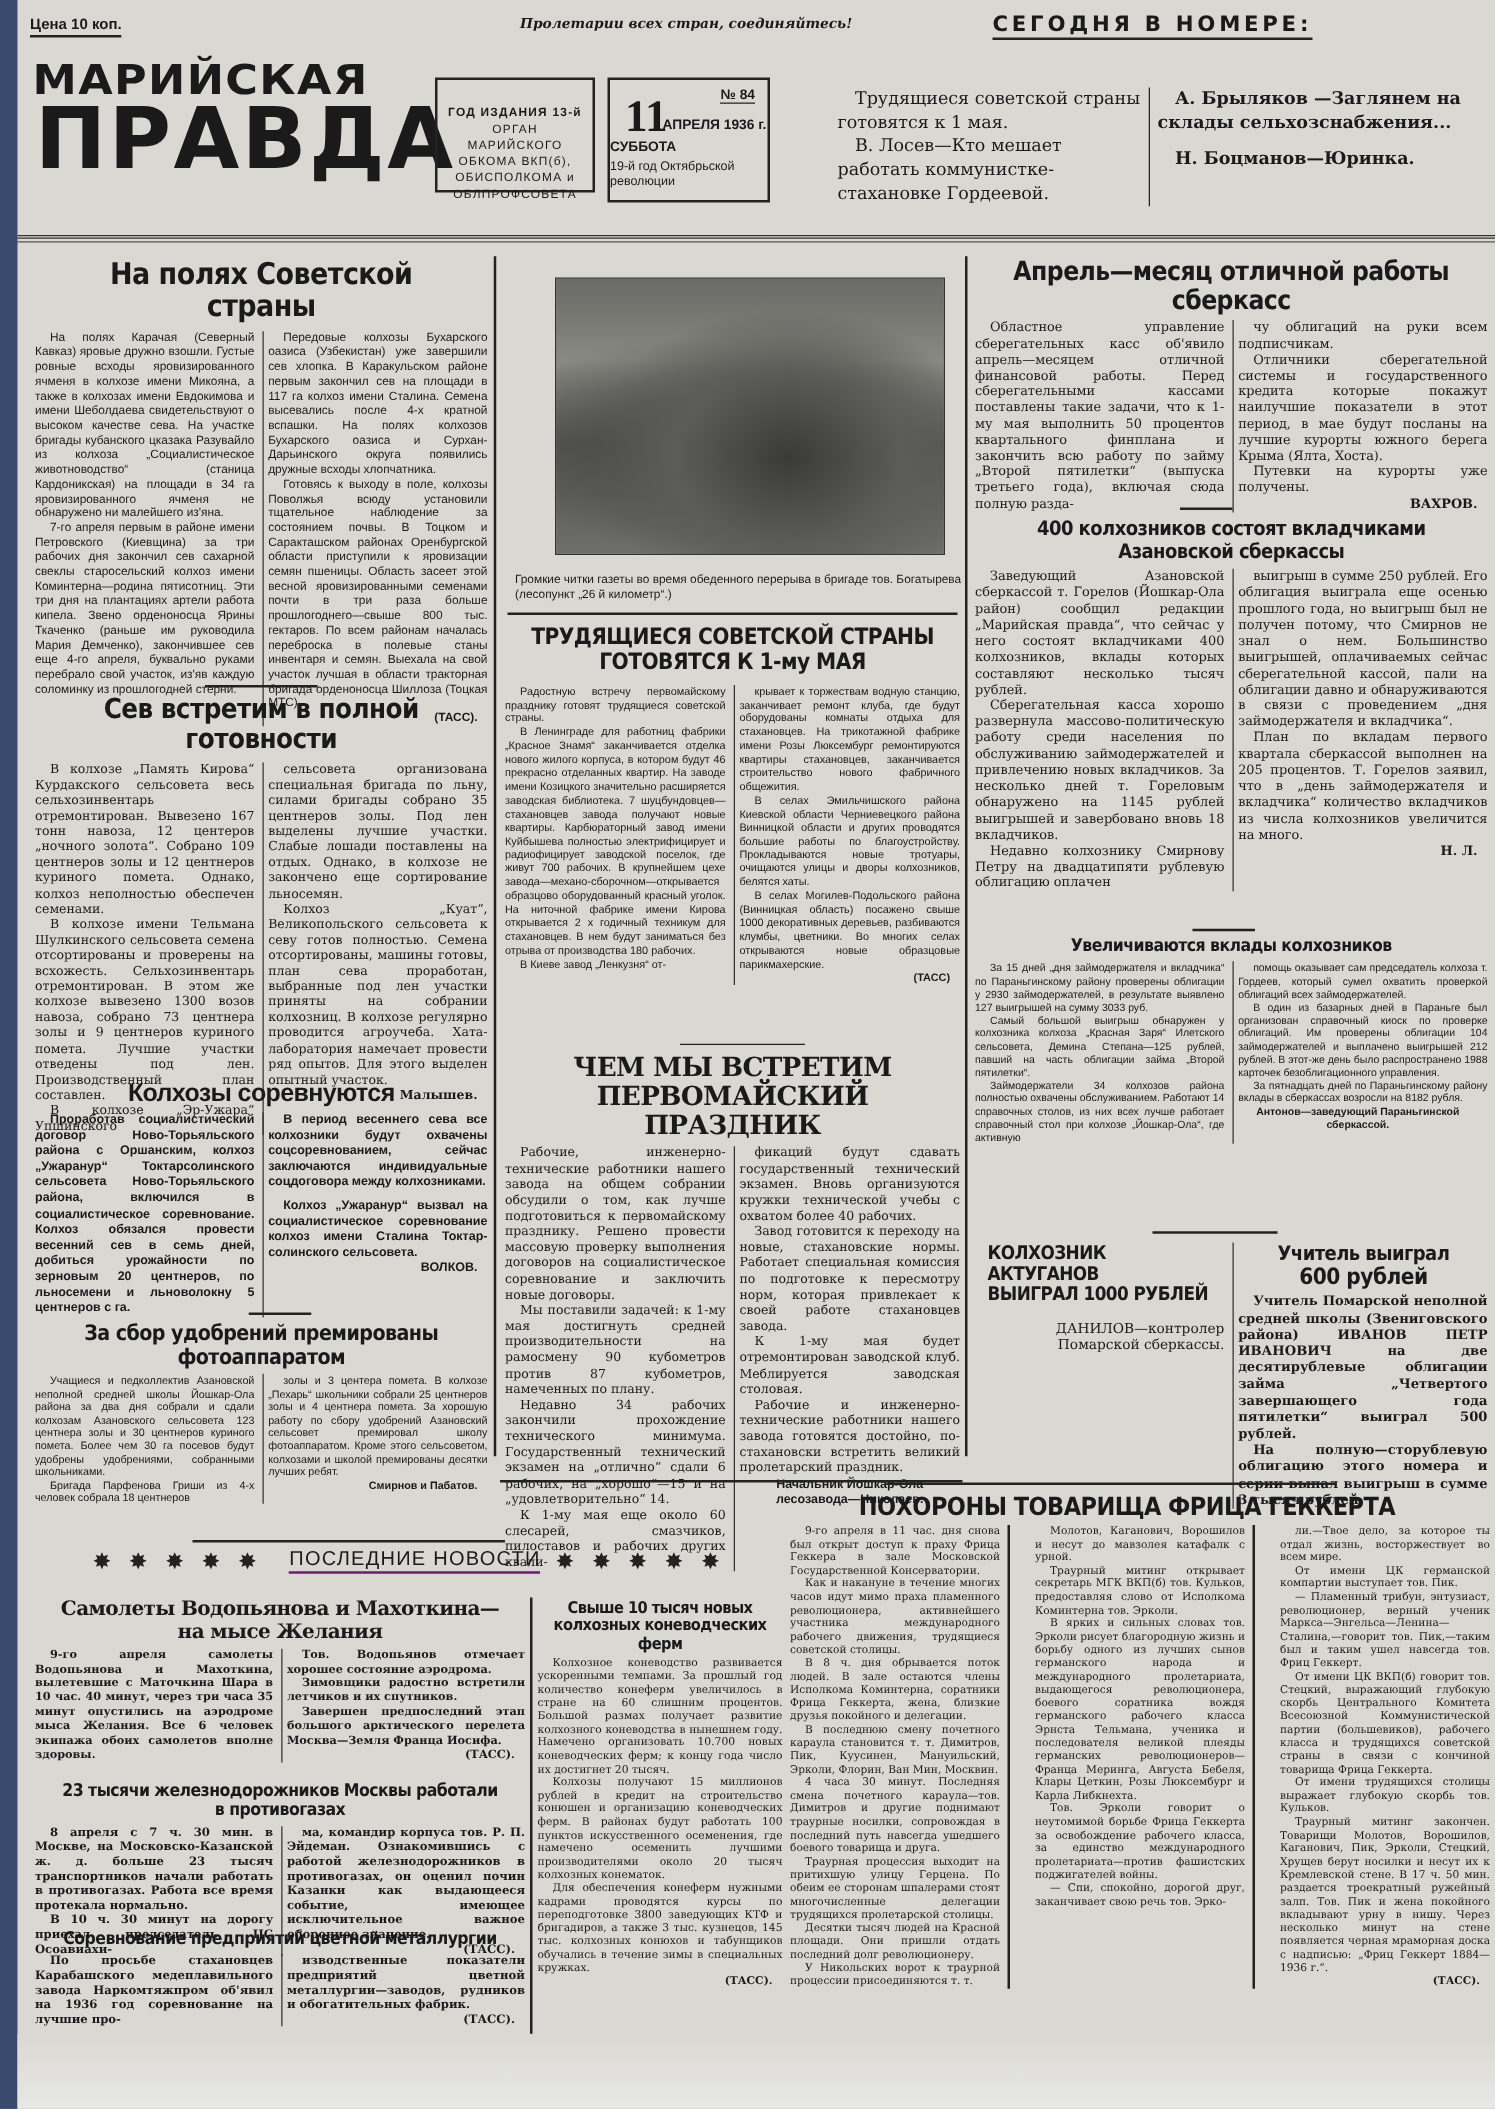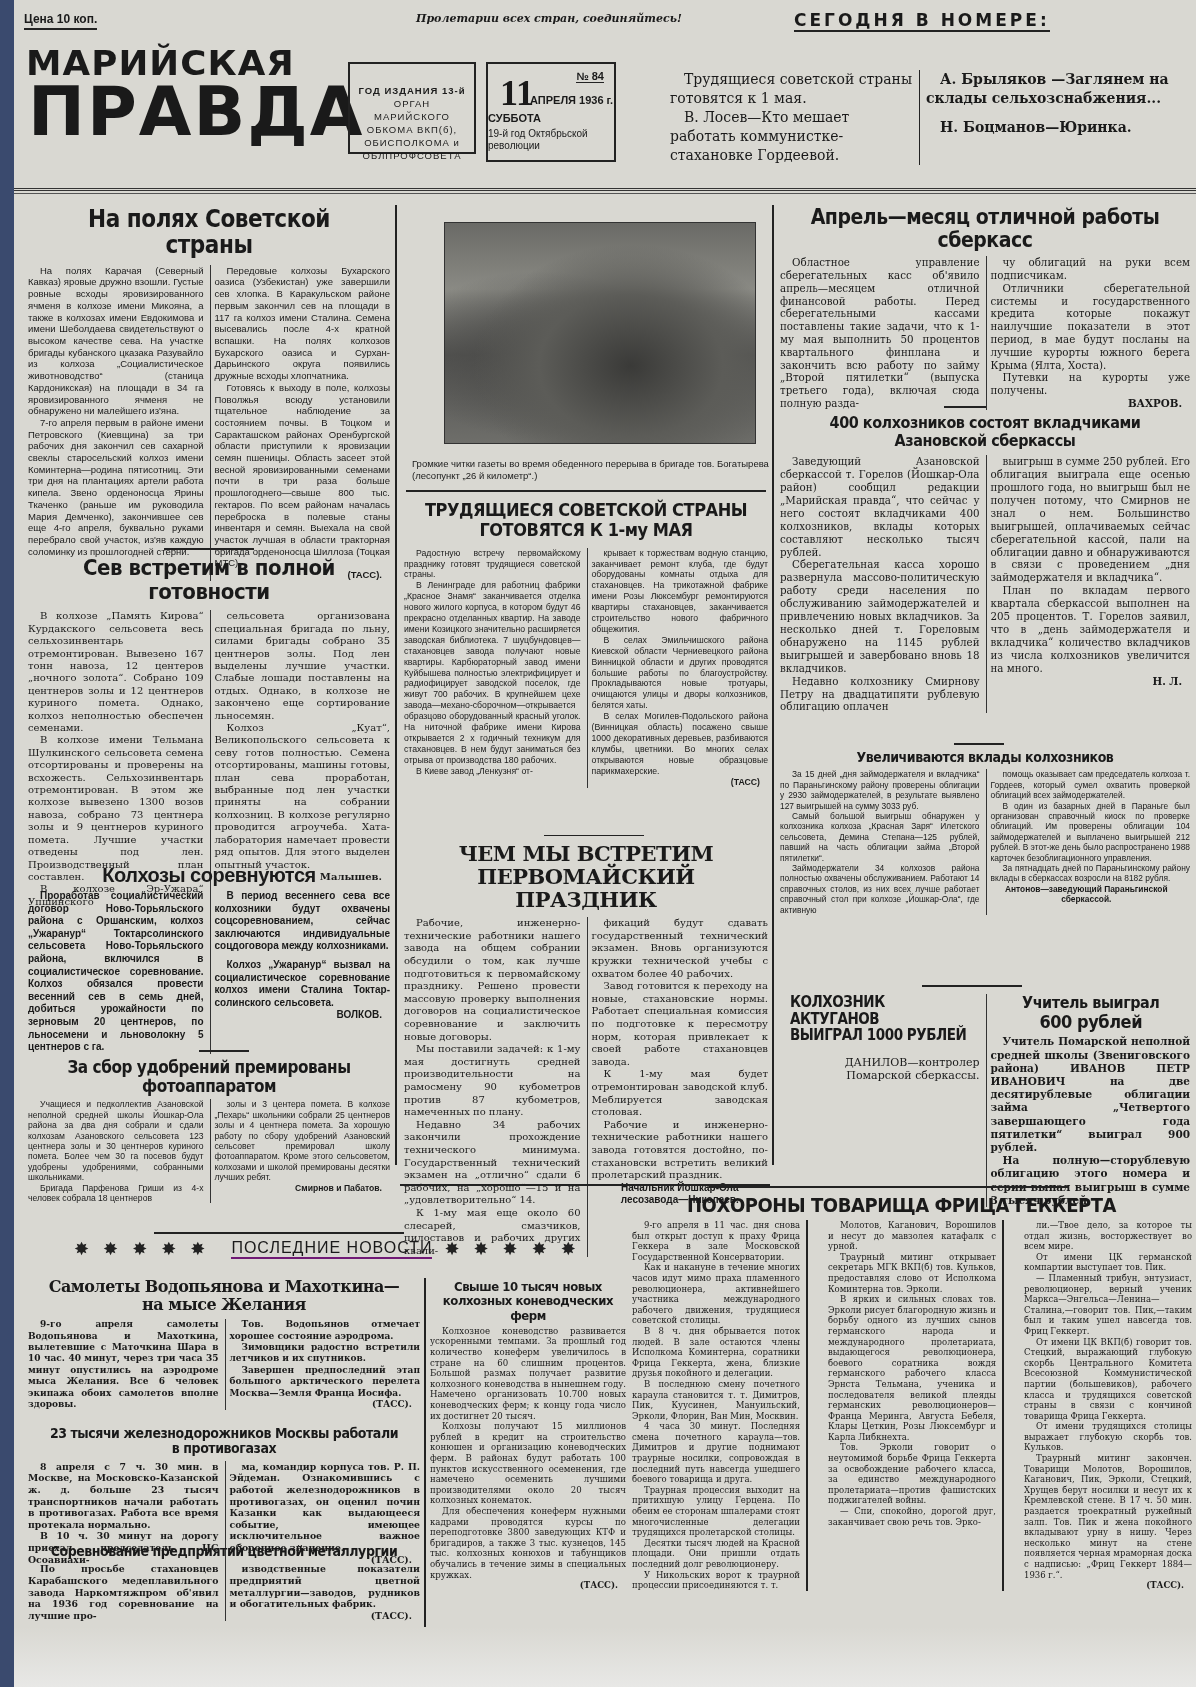--- a/index.html
+++ b/index.html
@@ -275,21 +275,21 @@
         <h2 class="hd" style="font-size:15px; text-align:left;">ВЫИГРАЛ 1000 РУБЛЕЙ</h2>
         <div style="text-align:right; font-size:11px; margin-top:12px;">
           <div>ДАНИЛОВ—контролер</div>
           <div>Помарской сберкассы.</div>
         </div>
       </div>
       <div>
         <h2 class="hd" style="font-size:16px;">Учитель выиграл</h2>
         <h2 class="hd" style="font-size:18px;">600 рублей</h2>
         <div class="article" style="margin-top:4px; font-size:10.5px; line-height:13.2px; font-weight:bold;">
-          <p>Учитель Помарской неполной средней школы (Звениговского района) ИВАНОВ ПЕТР ИВАНОВИЧ на две десятирублевые облигации займа „Четвертого завершающего года пятилетки“ выиграл 900 рублей.</p>
+          <p>Учитель Помарской неполной средней школы (Звениговского района) ИВАНОВ ПЕТР ИВАНОВИЧ на две десятирублевые облигации займа „Четвертого завершающего года пятилетки“ выиграл 500 рублей.</p>
           <p>На полную—сторублевую облигацию этого номера и серии выпал выигрыш в сумме 3 тысяч рублей.</p>
         </div>
       </div>
     </div>
   </div>
 
   <div class="hline" style="left:386px; top:1184px; width:370px;"></div>
   <div class="hline" style="left:695px; top:1186px; width:360px;"></div>
   <div class="hline" style="left:140px; top:1232px; width:250px;"></div>
 

